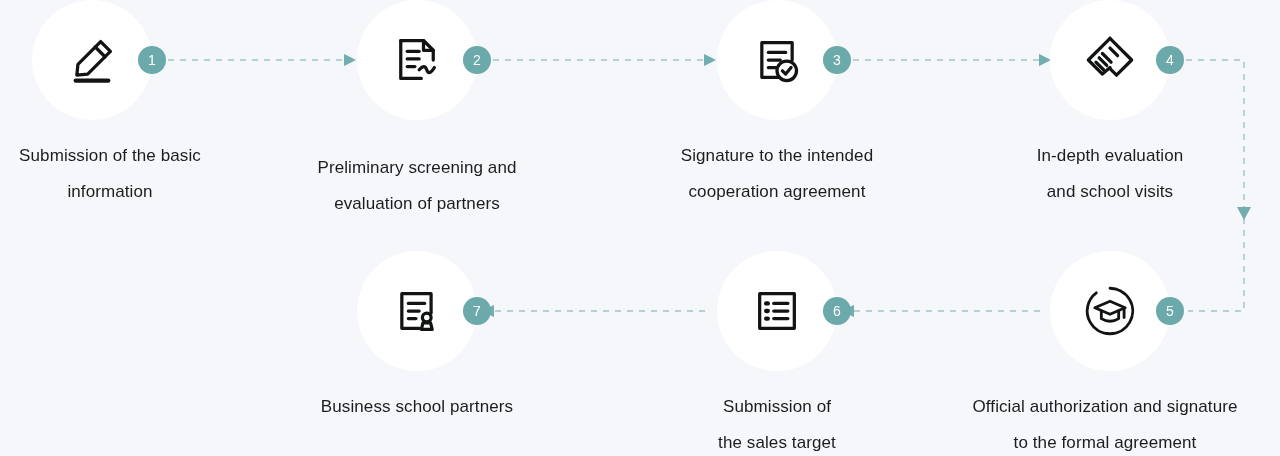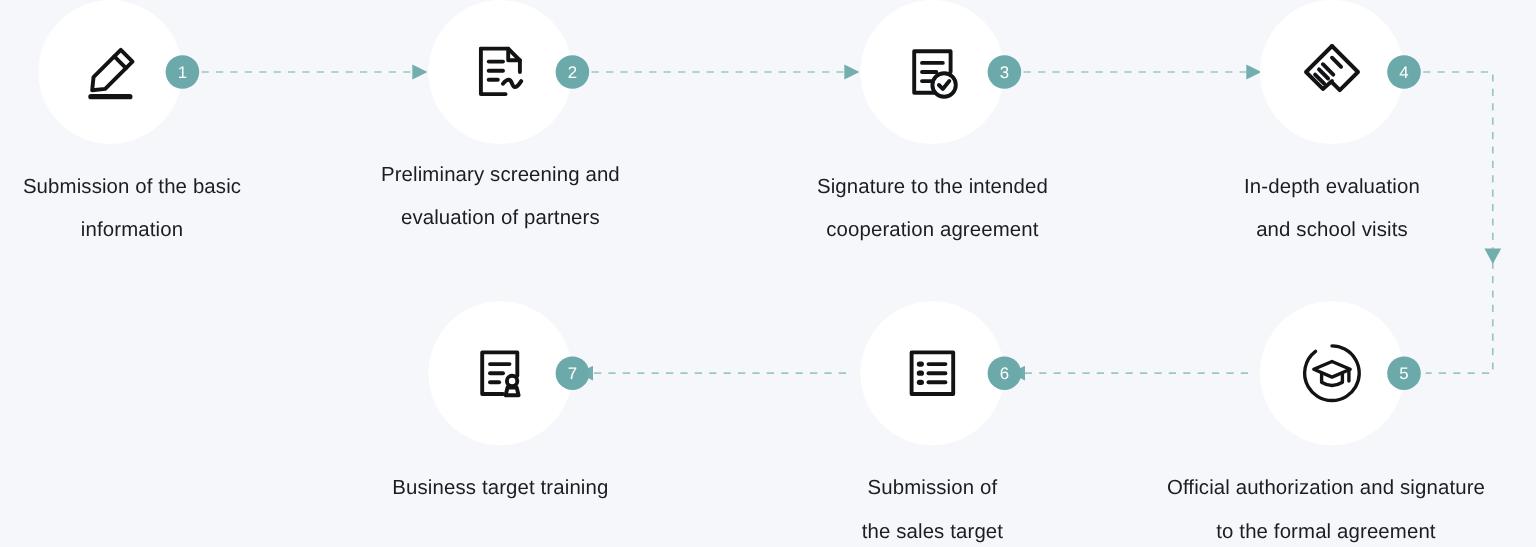--- a/index.html
+++ b/index.html
@@ -118,21 +118,21 @@
           <path d="M9 6 L9 41 L28 41"></path>
           <path d="M30 6 L30 15 L39 15"></path>
           <path d="M15 16 L26 16"></path>
           <path d="M15 23 L26 23"></path>
           <path d="M15 30 L22 30"></path>
           <path d="M26 33 Q31 27 33 33 Q35 39 40 31"></path>
         </svg>
       </span>
     </div>
     <div class="step-badge" style="left:463px;top:46px;">2</div>
-    <div class="step-label" style="left:267px;top:128px;width:300px;text-align:center;">Preliminary screening and
+    <div class="step-label" style="left:267px;top:150px;width:300px;text-align:center;">Preliminary screening and
 evaluation of partners</div>
   </div>
 
   <div class="step-node">
     <div class="step-disc" style="left:717px;top:0px;">
       <span class="step-icon">
         <svg viewBox="0 0 48 48" fill="none" stroke="#111315" stroke-width="3" stroke-linecap="round" stroke-linejoin="round">
           <path d="M38 24 L38 8 L10 8 L10 40 L26 40"></path>
           <path d="M16 17 L32 17"></path>
           <path d="M16 24 L27 24"></path>
@@ -207,16 +207,16 @@
           <path d="M37 26 L37 8 L10 8 L10 40 L26 40"></path>
           <path d="M16 17 L31 17"></path>
           <path d="M16 24 L26 24"></path>
           <path d="M16 31 L23 31"></path>
           <circle cx="33" cy="30" r="4"></circle>
           <path d="M28 41 L38 41 L36.5 35 L29.5 35 Z"></path>
         </svg>
       </span>
     </div>
     <div class="step-badge" style="left:463px;top:297px;">7</div>
-    <div class="step-label" style="left:267px;top:389px;width:300px;">Business target training</div>
+    <div class="step-label" style="left:267px;top:389px;width:300px;">Business school partners</div>
   </div>
 
 </div>
 
 </body></html>

